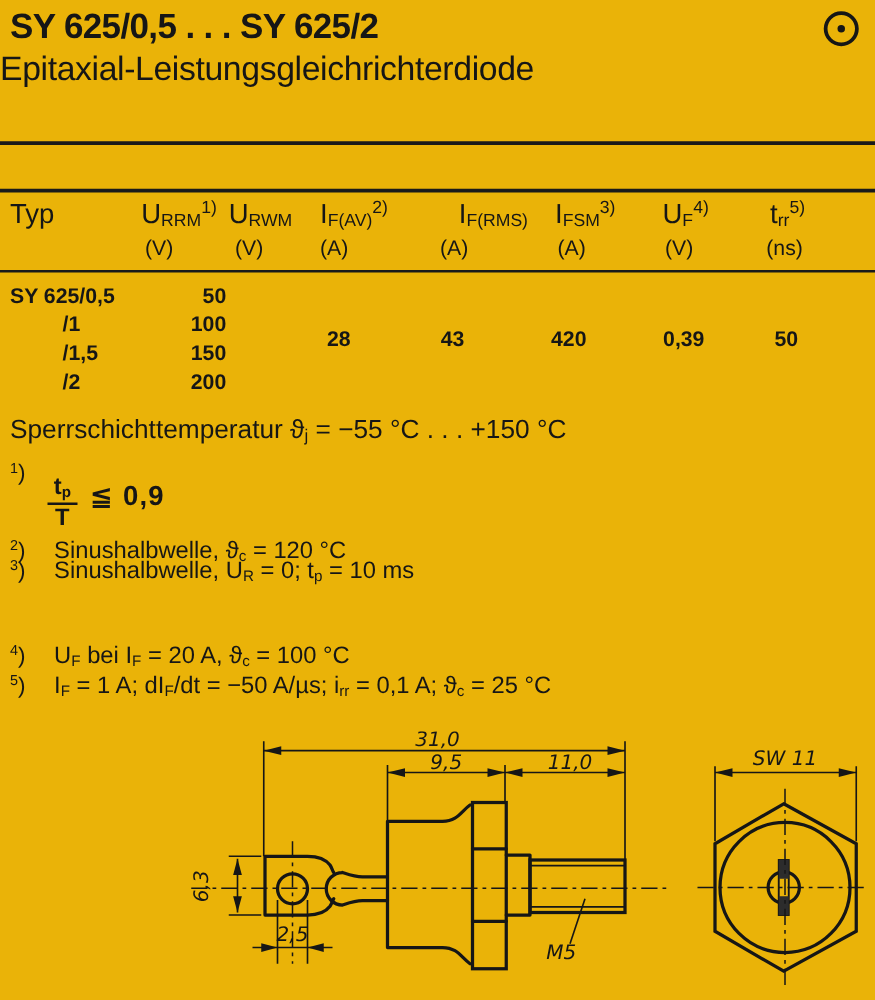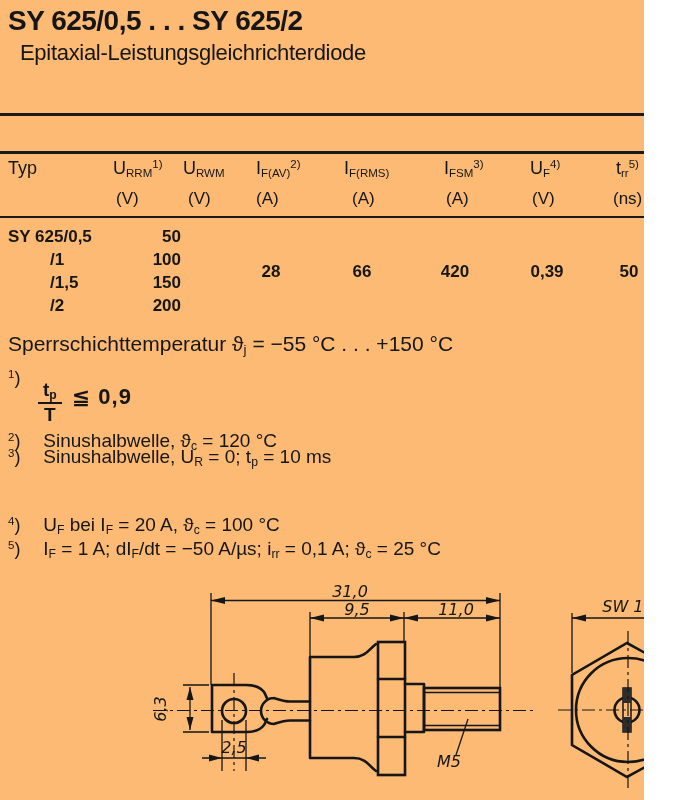--- a/index.html
+++ b/index.html
@@ -1,37 +1,37 @@
 <!DOCTYPE html>
 <html><head>
 <meta charset="utf-8">
 <style>
   html,body{margin:0;padding:0;}
   .page{
-    position:relative;width:644px;height:800px;overflow:hidden;
-    background:#fdba74;color:#161616;
+    position:relative;width:700px;height:800px;overflow:hidden;
+    background:#eab308;color:#161616;
     font-family:"Liberation Sans","DejaVu Sans",sans-serif;
     text-decoration:underline;
   }
   sub{font-size:0.64em;vertical-align:-0.22em;line-height:0;}
   sup{font-size:0.64em;vertical-align:0.52em;line-height:0;}
   .abs{position:absolute;}
   
   .title{left:8px;top:5px;font-size:28px;font-weight:700;letter-spacing:-0.5px;white-space:nowrap;}
   .logo{left:659px;top:9px;width:22px;height:22px;border:3px solid #161616;border-radius:50%;}
   .logo .dot{position:absolute;left:50%;top:50%;width:6px;height:6px;margin:-3px 0 0 -3px;background:#161616;border-radius:50%;}
-  .subtitle{left:20px;font-size:22px;font-weight:400;letter-spacing:-0.3px;white-space:nowrap;}
+  .subtitle{left:0;font-size:27px;font-weight:400;letter-spacing:-0.3px;white-space:nowrap;}
   .subtitle.l1{top:40px;}
   .subtitle.l2{top:72px;}
   .rule{left:0;width:700px;background:#1a1a1a;}
   .rule.r1{top:113px;height:3px;}
   .rule.r2{top:151px;height:3px;}
   .rule.r3{top:216px;height:2px;}
   
-  .th{top:158px;font-size:18px;white-space:nowrap;}
+  .th{top:158px;font-size:22px;white-space:nowrap;}
   .unit{top:189px;font-size:17px;white-space:nowrap;}
   .cell{font-size:17px;font-weight:700;white-space:nowrap;}
   .vright{width:60px;text-align:right;}
   .vcenter{text-align:center;}
   
   .templine{left:8px;top:332px;font-size:21px;white-space:nowrap;}
   .fn{left:8px;font-size:19px;white-space:nowrap;}
   .fn .fn-marker{display:inline-block;width:30px;font-size:18px;}
   .fn1{top:369px;display:flex;align-items:center;}
   .fn1 .fn-marker{align-self:flex-start;margin-top:-1px;}
@@ -56,21 +56,21 @@
   <div class="abs subtitle l1">Epitaxial-Leistungsgleichrichterdiode</div>
 
   <div class="abs rule r1"></div>
   <div class="abs rule r2"></div>
   <div class="abs rule r3"></div>
 
   <div class="abs th" style="left:8px">Typ</div>
   <div class="abs th" style="left:113px">U<sub>RRM</sub><sup>1)</sup></div>
   <div class="abs th" style="left:183px">U<sub>RWM</sub></div>
   <div class="abs th" style="left:256px">I<sub>F(AV)</sub><sup>2)</sup></div>
-  <div class="abs th" style="left:344px">I<sub>F(RMS)</sub></div>
+  <div class="abs th" style="left:367px">I<sub>F(RMS)</sub></div>
   <div class="abs th" style="left:444px">I<sub>FSM</sub><sup>3)</sup></div>
   <div class="abs th" style="left:530px">U<sub>F</sub><sup>4)</sup></div>
   <div class="abs th" style="left:616px">t<sub>rr</sub><sup>5)</sup></div>
 
   <div class="abs unit" style="left:116px">(V)</div>
   <div class="abs unit" style="left:188px">(V)</div>
   <div class="abs unit" style="left:256px">(A)</div>
   <div class="abs unit" style="left:352px">(A)</div>
   <div class="abs unit" style="left:446px">(A)</div>
   <div class="abs unit" style="left:532px">(V)</div>
@@ -79,21 +79,21 @@
   <div class="abs cell" style="left:8px;top:227px">SY 625/0,5</div>
   <div class="abs cell" style="left:50px;top:250px">/1</div>
   <div class="abs cell" style="left:50px;top:273px">/1,5</div>
   <div class="abs cell" style="left:50px;top:296px">/2</div>
   <div class="abs cell vright" style="left:121px;top:227px">50</div>
   <div class="abs cell vright" style="left:121px;top:250px">100</div>
   <div class="abs cell vright" style="left:121px;top:273px">150</div>
   <div class="abs cell vright" style="left:121px;top:296px">200</div>
 
   <div class="abs cell vcenter" style="left:249px;top:262px;width:44px">28</div>
-  <div class="abs cell vcenter" style="left:340px;top:262px;width:44px">66</div>
+  <div class="abs cell vcenter" style="left:340px;top:262px;width:44px">43</div>
   <div class="abs cell vcenter" style="left:431px;top:262px;width:48px">420</div>
   <div class="abs cell vcenter" style="left:521px;top:262px;width:52px">0,39</div>
   <div class="abs cell vcenter" style="left:607px;top:262px;width:44px">50</div>
 
   <div class="abs templine">Sperrschichttemperatur ϑ<sub>j</sub> = −55 °C . . . +150 °C</div>
 
   <div class="abs fn fn1">
     <span class="fn-marker"><sup>1</sup>)</span>
     <span class="frac">
       <span class="num">t<sub>p</sub></span>

